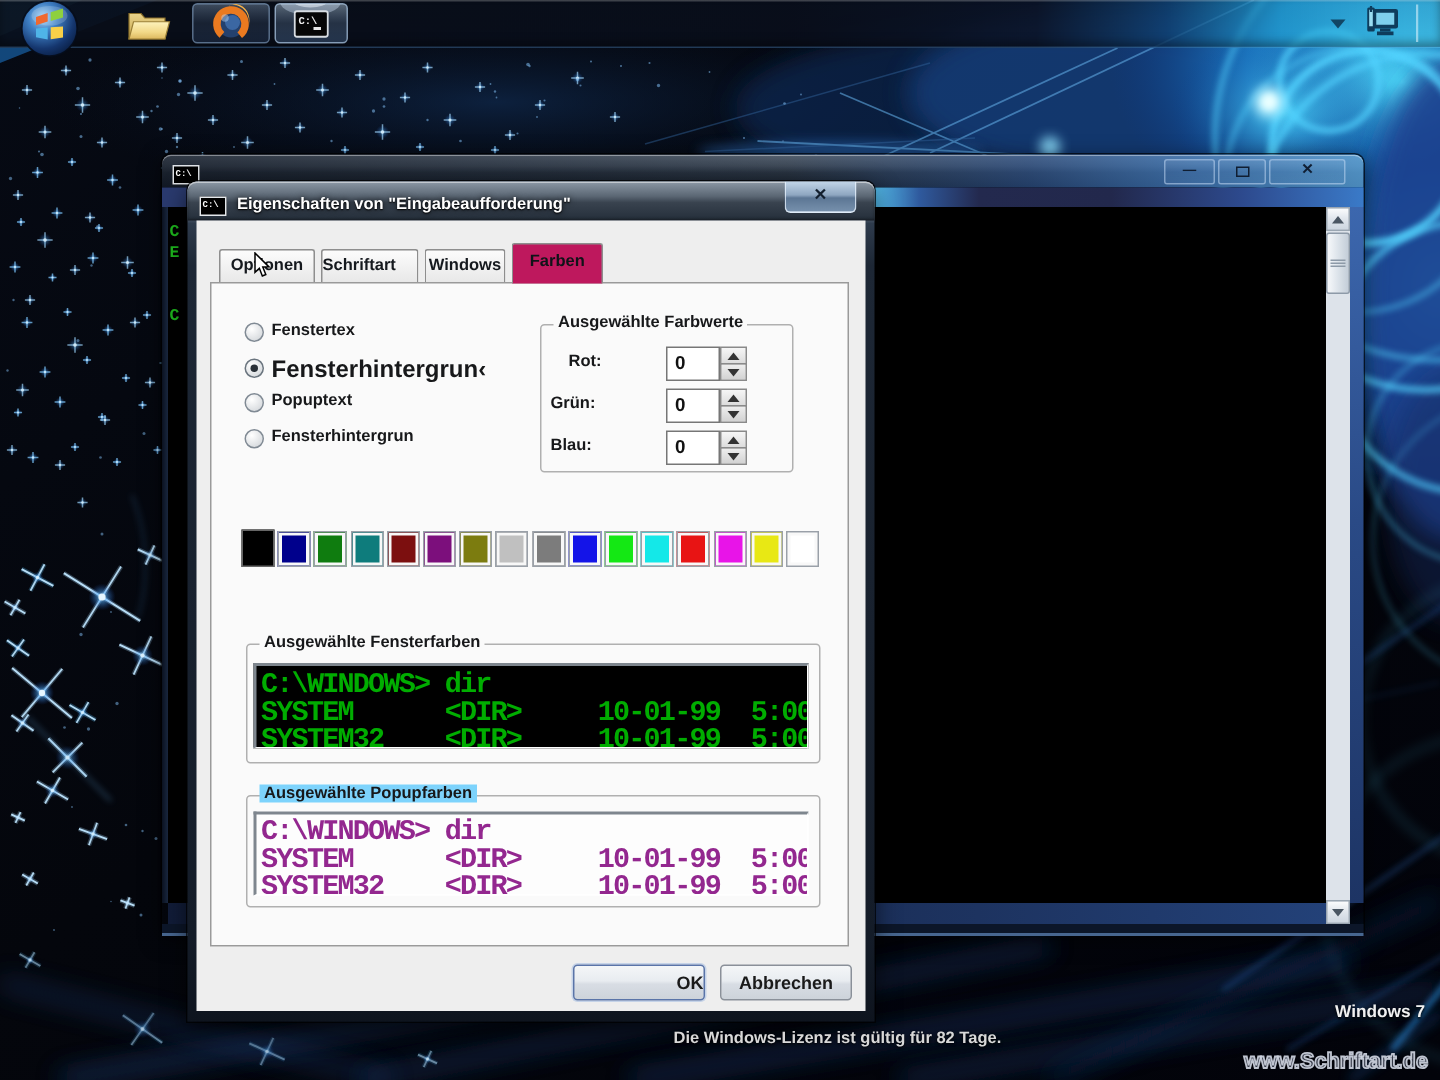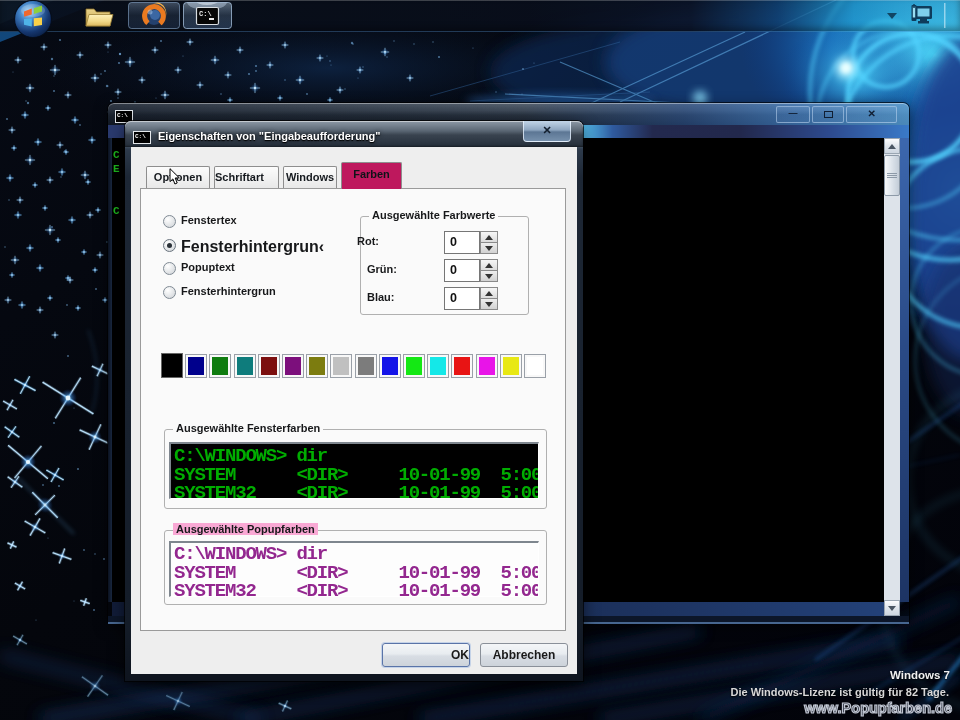--- a/index.html
+++ b/index.html
@@ -818,21 +818,21 @@
        background:radial-gradient(circle at 35% 30%,#ffffff,#dcdfe2 70%,#c8ccd0);box-sizing:border-box;"></div>
   <div class="abs" style="left:38px;top:165px;width:13px;height:13px;border-radius:50%;border:1px solid #808a94;
        background:radial-gradient(circle at 35% 30%,#ffffff,#dcdfe2 70%,#c8ccd0);box-sizing:border-box;"></div>
   <div class="abs" style="left:56px;top:93px;font-size:11px;font-weight:bold;color:#17181a;">Fenstertex</div>
   <div class="abs" style="left:56px;top:117px;font-size:16px;font-weight:bold;color:#17181a;">Fensterhintergrun‹</div>
   <div class="abs" style="left:56px;top:140px;font-size:11px;font-weight:bold;color:#17181a;">Popuptext</div>
   <div class="abs" style="left:56px;top:164px;font-size:11px;font-weight:bold;color:#17181a;">Fensterhintergrun</div>
 
   <div class="abs" style="left:235px;top:95px;width:167px;height:97px;border:1px solid #b0b0b0;border-radius:3px;"></div>
   <div class="abs" style="left:244px;top:88px;background:#fafafa;padding:0 3px;font-size:11px;font-weight:bold;color:#17181a;">Ausgewählte Farbwerte</div>
-  <div class="abs" style="left:232px;top:114px;font-size:11px;font-weight:bold;color:#17181a;">Rot:</div>
+  <div class="abs" style="left:254px;top:114px;font-size:11px;font-weight:bold;color:#17181a;">Rot:</div>
   <div class="abs" style="left:242px;top:142px;font-size:11px;font-weight:bold;color:#17181a;">Grün:</div>
   <div class="abs" style="left:242px;top:170px;font-size:11px;font-weight:bold;color:#17181a;">Blau:</div>
 
   <div class="abs spinbox" style="left:319px;top:110px;width:54px;height:23px;">
     <div style="position:absolute;left:0;top:0;width:36px;height:23px;background:#fff;border:1px solid #767676;box-sizing:border-box;
          font-size:12.5px;font-weight:bold;color:#111;line-height:21px;padding-left:5px;">0</div>
     <div style="position:absolute;left:36px;top:0;width:18px;height:12px;border:1px solid #8a8a8a;box-sizing:border-box;
          background:linear-gradient(#f6f6f6,#dcdcdc);"></div>
     <div style="position:absolute;left:41px;top:4px;width:0;height:0;border-left:4px solid transparent;border-right:4px solid transparent;border-bottom:5px solid #333;"></div>
     <div style="position:absolute;left:36px;top:11px;width:18px;height:12px;border:1px solid #8a8a8a;box-sizing:border-box;
@@ -884,21 +884,21 @@
   <div class="abs" style="left:44px;top:321px;width:370px;height:57px;background:#000;
        border-top:2px solid #7e868e;border-left:2px solid #7e868e;border-right:1px solid #fff;border-bottom:1px solid #fff;
        box-sizing:border-box;overflow:hidden;">
     <pre style="margin:0;position:absolute;left:3px;top:3px;font:bold 19px 'Liberation Mono',monospace;letter-spacing:-1.2px;
          line-height:18.5px;color:#00ad00;">C:\WINDOWS&gt; dir
 SYSTEM      &lt;DIR&gt;     10-01-99  5:00
 SYSTEM32    &lt;DIR&gt;     10-01-99  5:00</pre>
   </div>
 
   <div class="abs" style="left:39px;top:409px;width:381px;height:73px;border:1px solid #b0b0b0;border-radius:3px;"></div>
-  <div class="abs" style="left:48px;top:402px;background:#f9a8d4;padding:0 3px;font-size:11px;font-weight:bold;color:#17181a;">Ausgewählte Popupfarben</div>
+  <div class="abs" style="left:48px;top:402px;background:#7dd3fc;padding:0 3px;font-size:11px;font-weight:bold;color:#17181a;">Ausgewählte Popupfarben</div>
   <div class="abs" style="left:44px;top:420px;width:370px;height:56px;background:#fdfdfd;
        border-top:2px solid #7e868e;border-left:2px solid #7e868e;border-right:1px solid #fff;border-bottom:1px solid #fff;
        box-sizing:border-box;overflow:hidden;">
     <pre style="margin:0;position:absolute;left:3px;top:2px;font:bold 19px 'Liberation Mono',monospace;letter-spacing:-1.2px;
          line-height:18.5px;color:#93278f;">C:\WINDOWS&gt; dir
 SYSTEM      &lt;DIR&gt;     10-01-99  5:00
 SYSTEM32    &lt;DIR&gt;     10-01-99  5:00</pre>
   </div>
 
   <div class="abs" style="left:257px;top:522px;width:88px;height:24px;border:1px solid #5a74a8;border-radius:3px;
@@ -909,17 +909,17 @@
        box-sizing:border-box;background:linear-gradient(#f4f6f8,#e8ecf0 45%,#d8dde4 55%,#cdd3da);
        font-size:12px;font-weight:bold;color:#1a1a1a;text-align:center;line-height:22px;">Abbrechen</div>
 </div>
 
 <svg class="abs" style="left:169px;top:168px" width="13" height="18" viewBox="0 0 13 18">
   <path d="M1,0.7 L1,13.6 L3.9,10.9 L5.9,16 L8.2,15 L6.2,10 L10.3,9.9 Z" fill="#ffffff" stroke="#000" stroke-width="1"></path>
 </svg>
 
 <div class="abs" style="right:10px;top:669px;width:400px;text-align:right;color:#f0f0f0;
      font-size:11.5px;font-weight:bold;text-shadow:0 1px 2px #000;">Windows 7</div>
-<div class="abs" style="right:11px;top:686px;width:500px;text-align:right;color:#d8d8d8;
+<div class="abs" style="right:11px;top:686px;width:500px;text-align:left;color:#d8d8d8;
      font-size:11px;font-weight:bold;text-shadow:0 1px 2px #000;">Die Windows-Lizenz ist gültig für 82 Tage.</div>
 <div class="abs" style="right:8px;top:700px;width:500px;text-align:right;color:rgba(55,60,75,0.95);
      font-size:14.5px;font-weight:bold;
-     -webkit-text-stroke:1.2px rgba(205,210,222,0.92);">www.Popupfarben.de</div>
+     -webkit-text-stroke:1.2px rgba(205,210,222,0.92);">www.Schriftart.de</div>
 
 </body></html>

